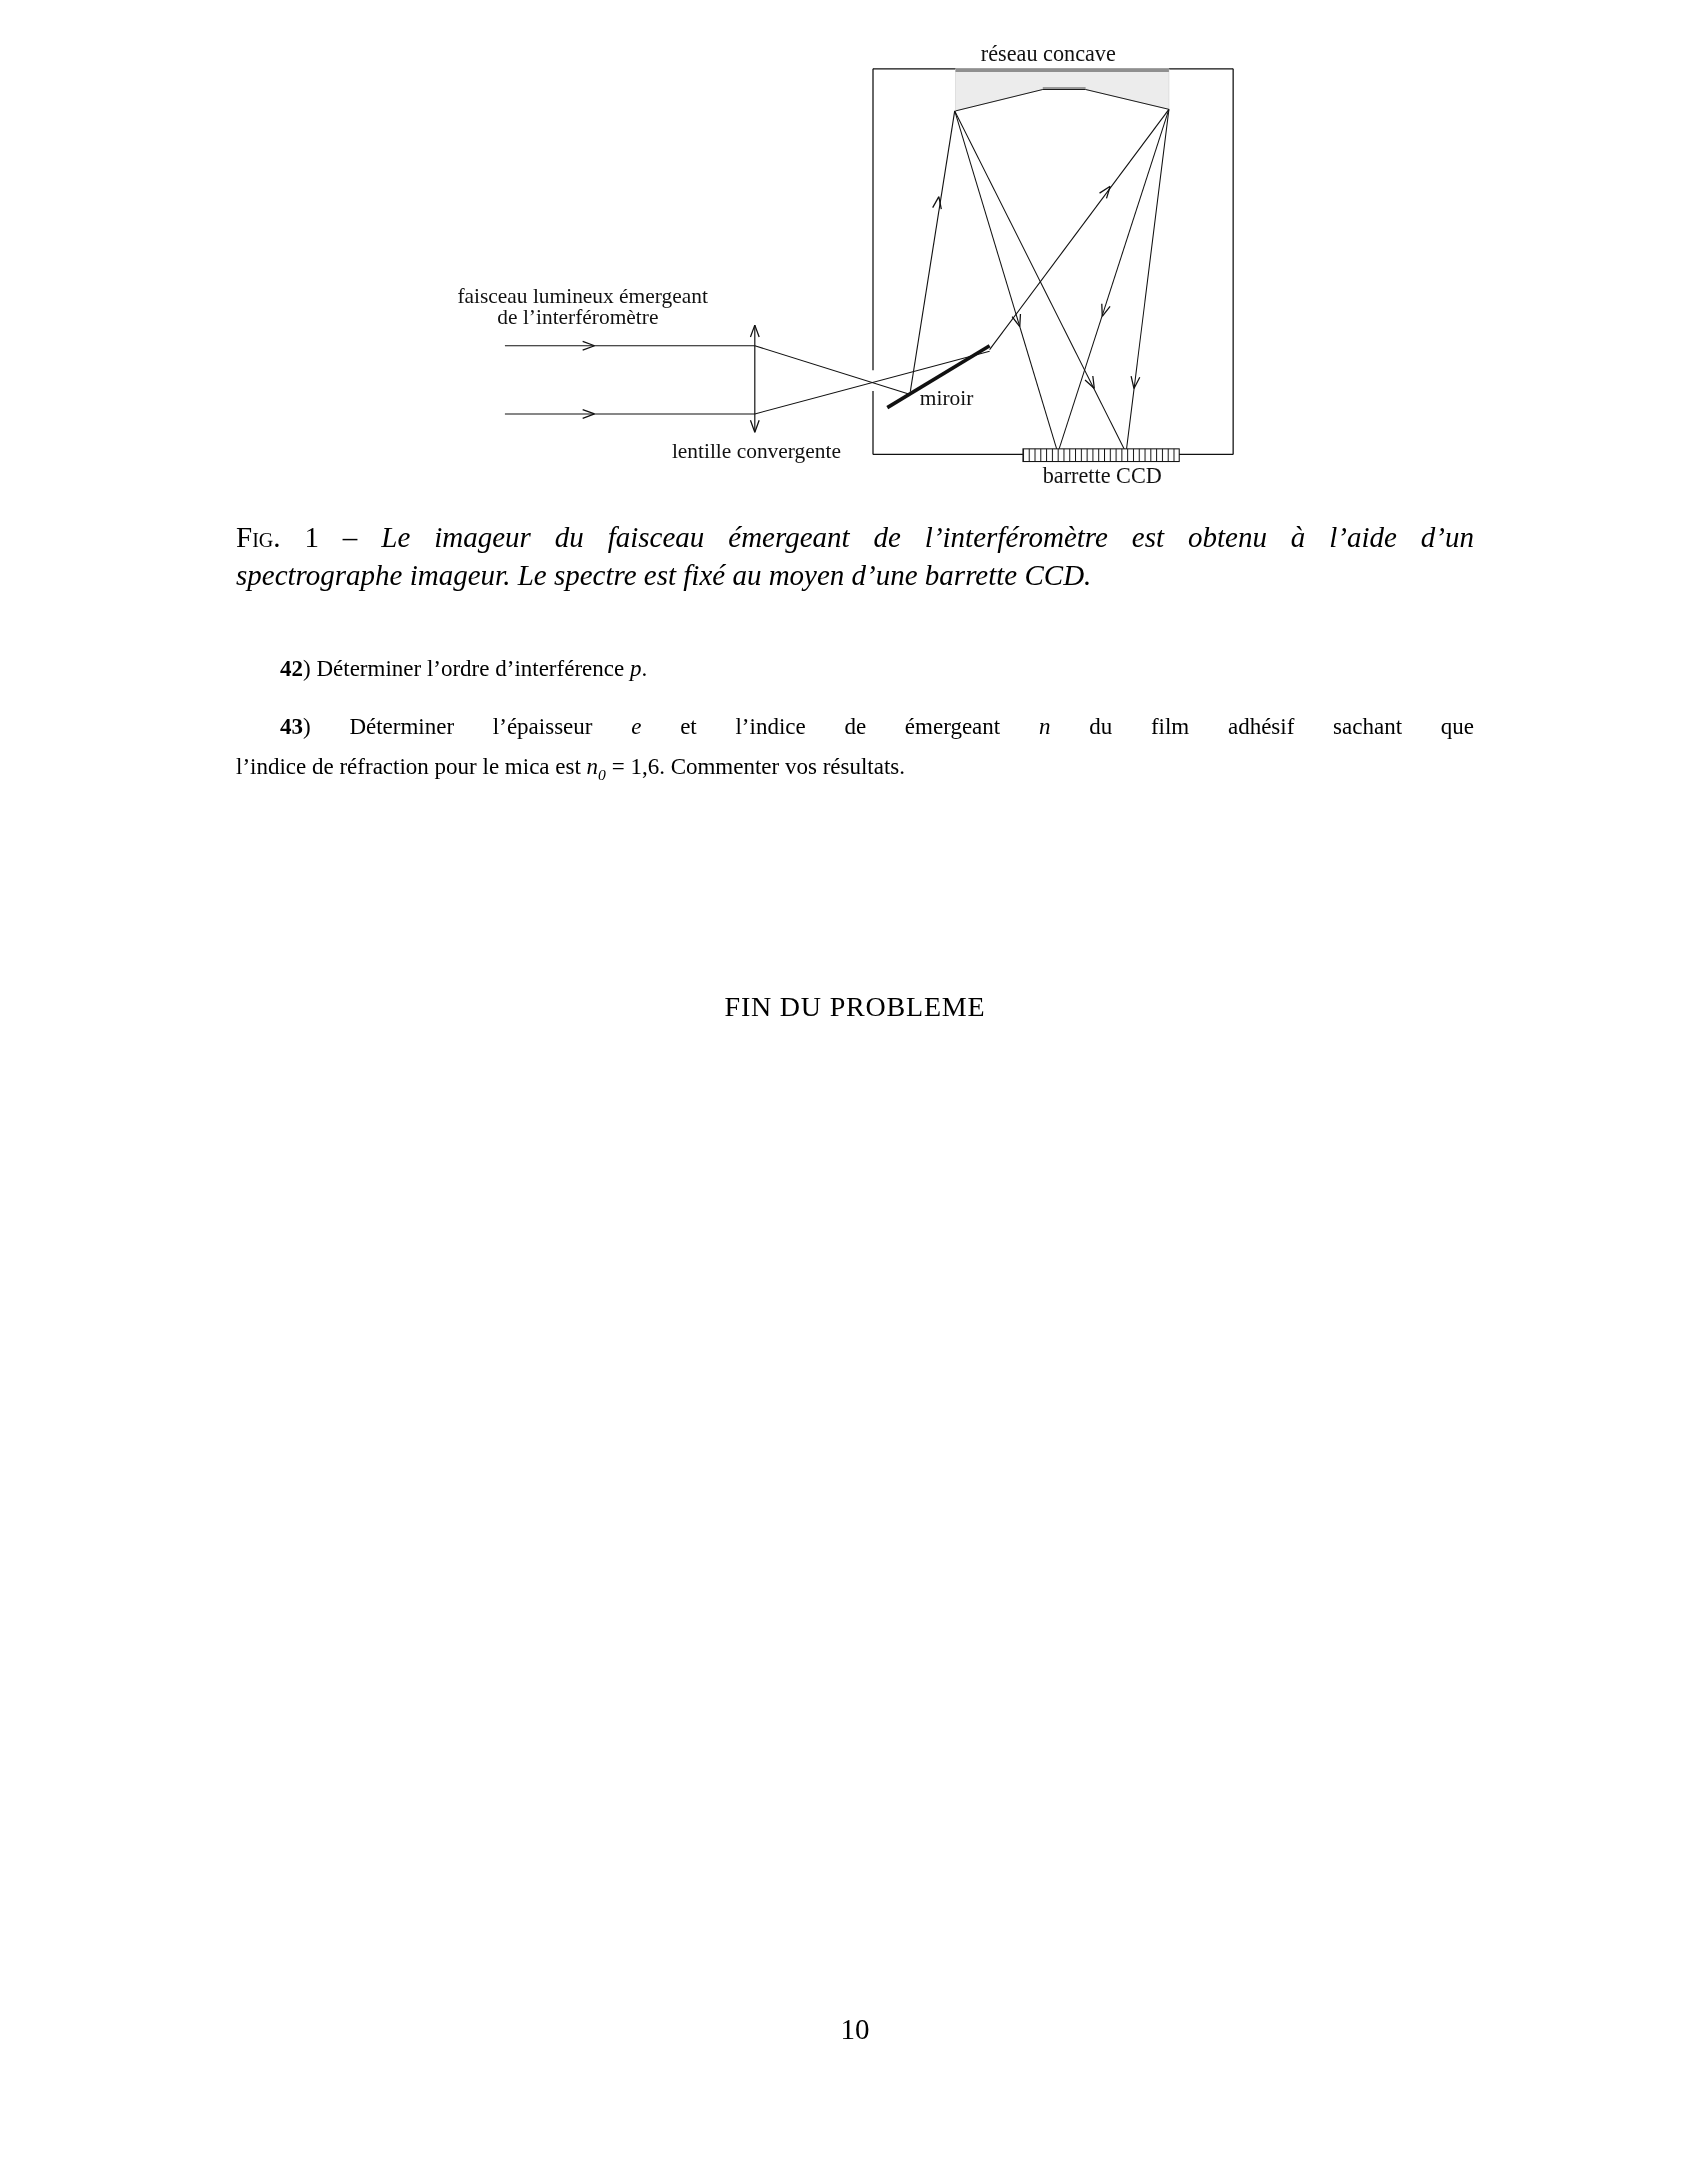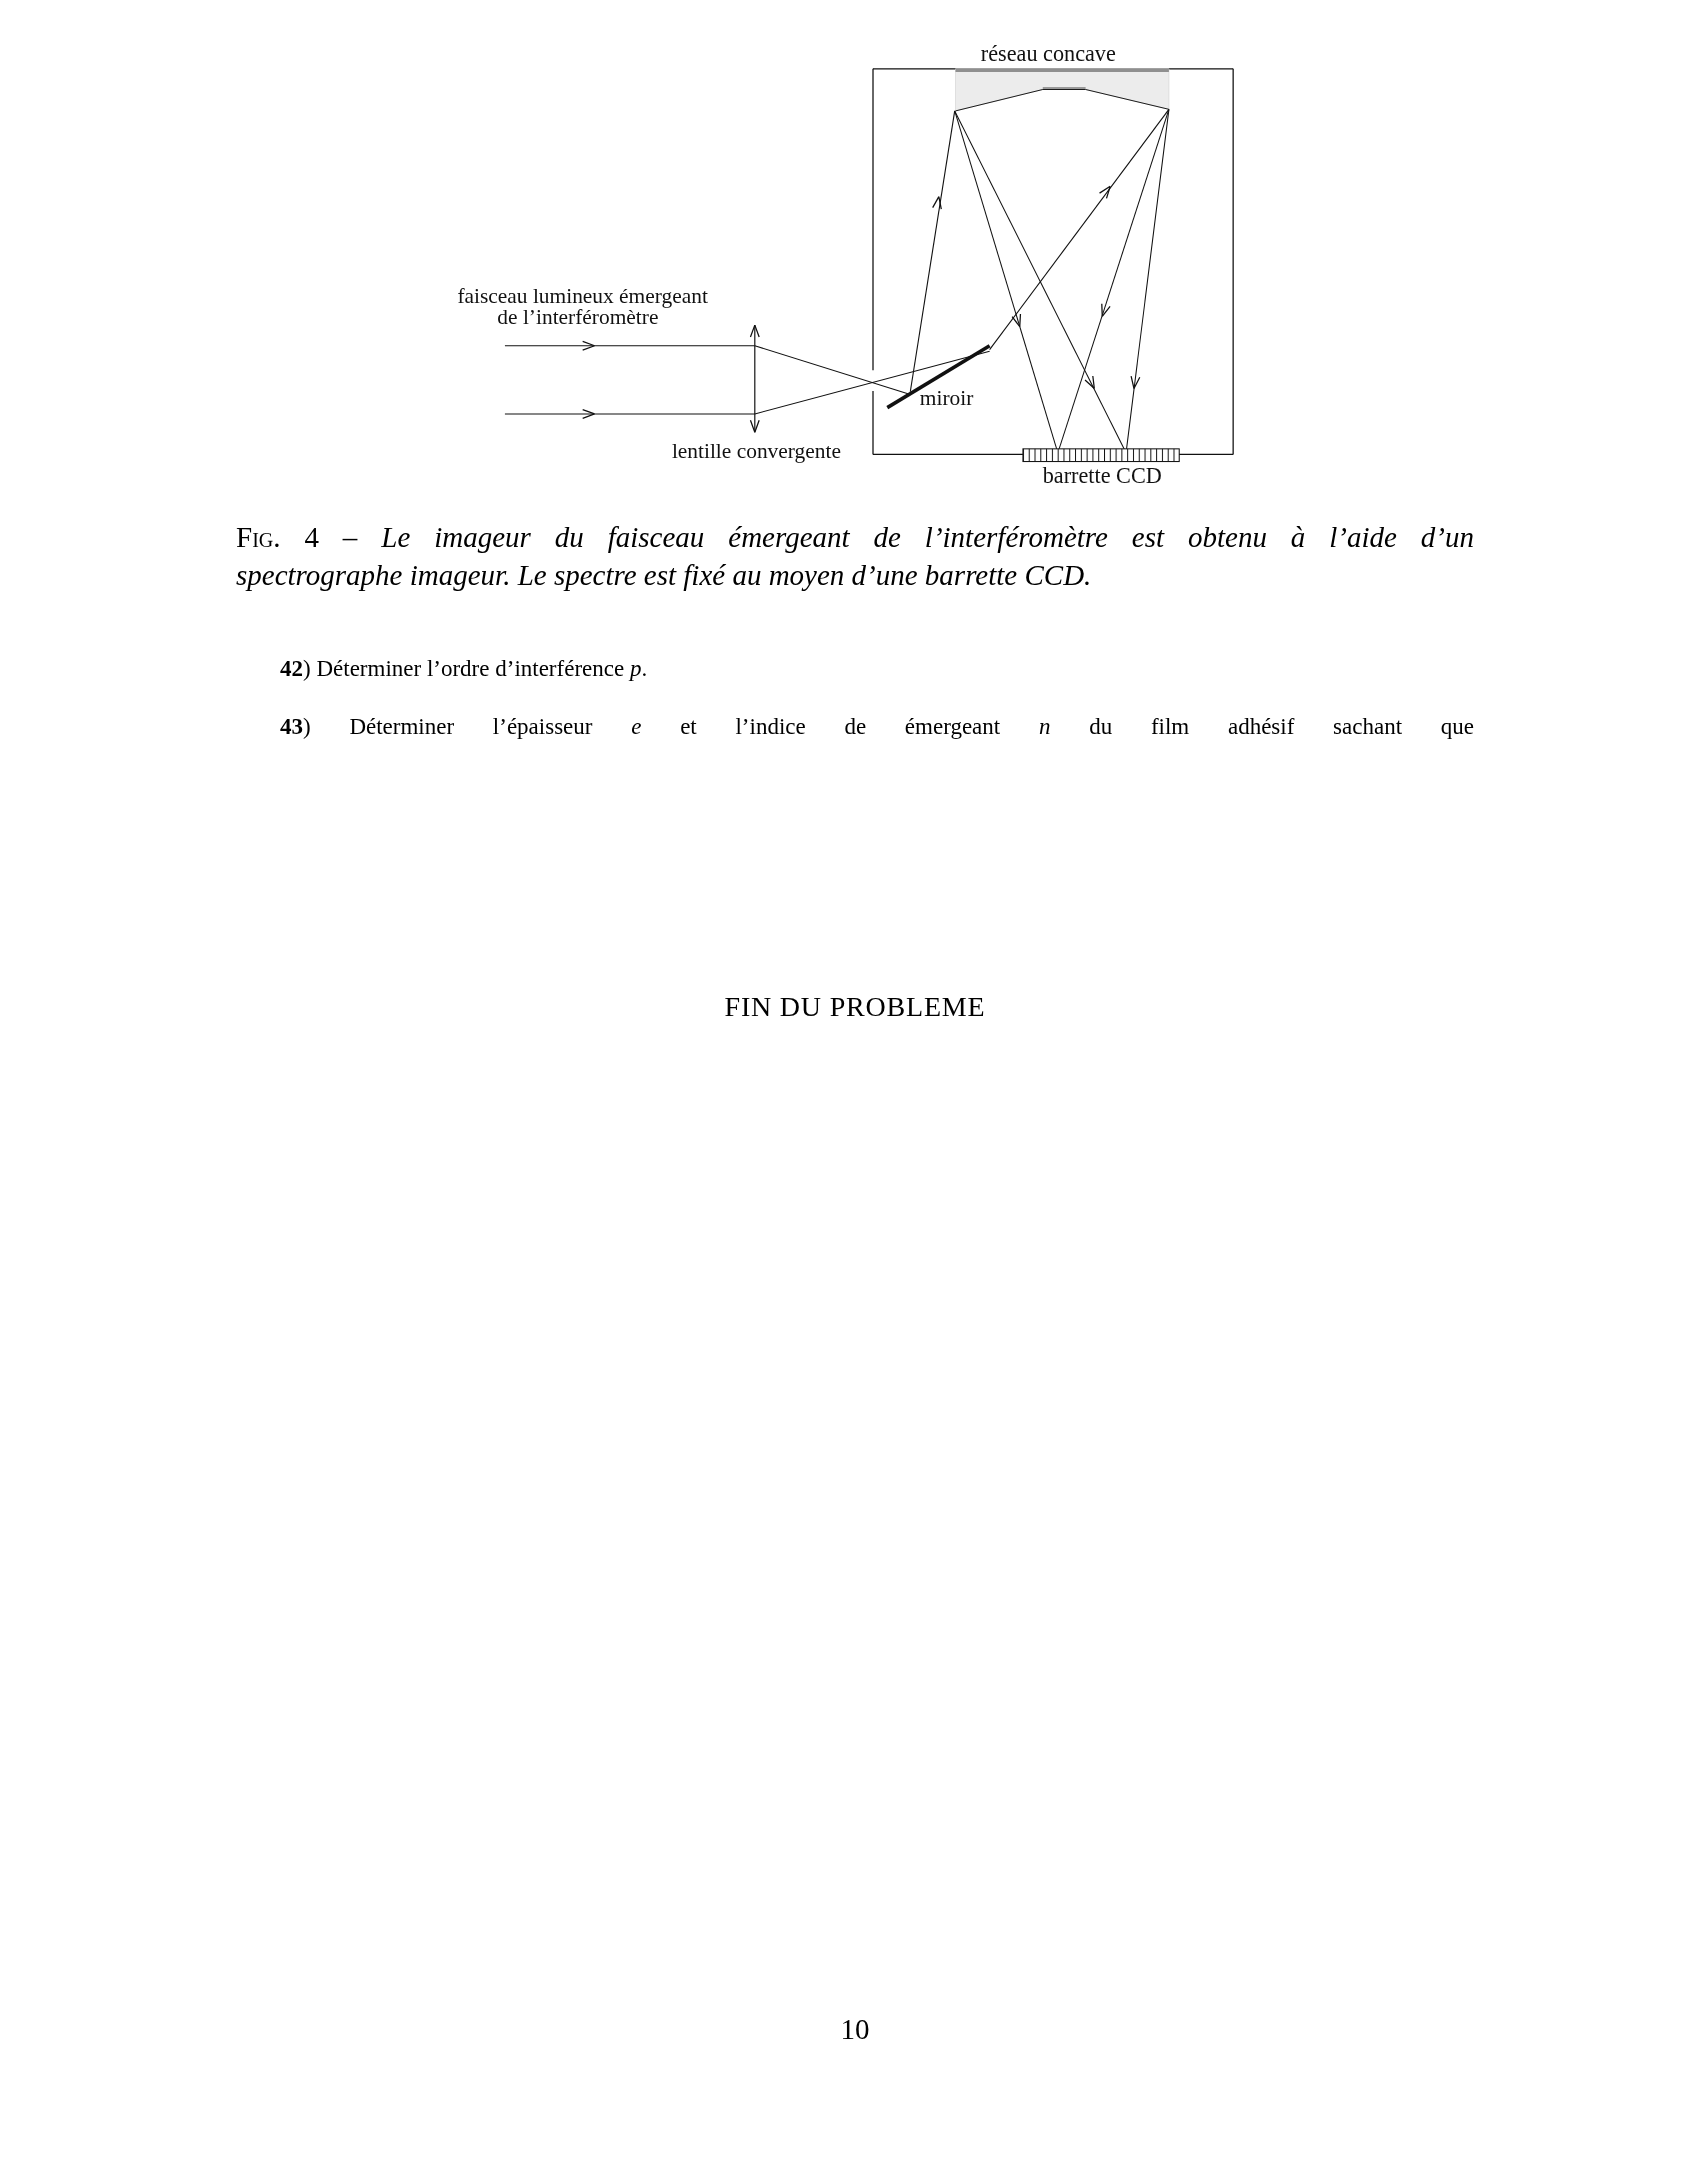--- a/index.html
+++ b/index.html
@@ -94,35 +94,38 @@
   <text x="1320" y="77" font-size="28" text-anchor="middle">réseau concave</text>
   <text x="733" y="382" font-size="27" text-anchor="middle">faisceau lumineux émergeant</text>
   <text x="727" y="408" font-size="27" text-anchor="middle">de l’interféromètre</text>
   <text x="952" y="577" font-size="27" text-anchor="middle">lentille convergente</text>
   <text x="1158" y="511" font-size="27" text-anchor="start">miroir</text>
   <text x="1388" y="609" font-size="28" text-anchor="middle">barrette CCD</text>
 </svg>
 
 <div class="abs column caption">
   <div class="just">
-    <span class="cap-label">Fig. 4</span><span> – </span><span class="it">Le imageur du faisceau émergeant de l’interféromètre est obtenu à l’aide d’un</span>
+    <span class="cap-label">Fig. 1</span><span> – </span><span class="it">Le imageur du faisceau émergeant de l’interféromètre est obtenu à l’aide d’un</span>
   </div>
   <div>
     <span class="it">spectrographe imageur. Le spectre est fixé au moyen d’une barrette CCD.</span>
   </div>
 </div>
 
 <div class="abs column body-text q42">
   <div class="qline1">
     <b class="qnum">42</b><span>) </span><span>Déterminer l’ordre d’interférence </span><span class="mi">p</span><span>.</span>
   </div>
 </div>
 
 <div class="abs column body-text q43">
   <div class="qline1 jlast">
     <b class="qnum">43</b><span>) </span><span>Déterminer l’épaisseur </span><span class="mi">e</span><span> et l’indice de émergeant </span><span class="mi">n</span><span> du film adhésif sachant que</span>
   </div>
+  <div>
+    <span>l’indice de réfraction pour le mica est </span><span class="mi"><span>n</span><sub>0</sub></span><span> = 1,6. Commenter vos résultats.</span>
+  </div>
 </div>
 
 <div class="abs column fin">FIN DU PROBLEME</div>
 
 <div class="abs column pagenum">10</div>
 
 
 </body></html>

